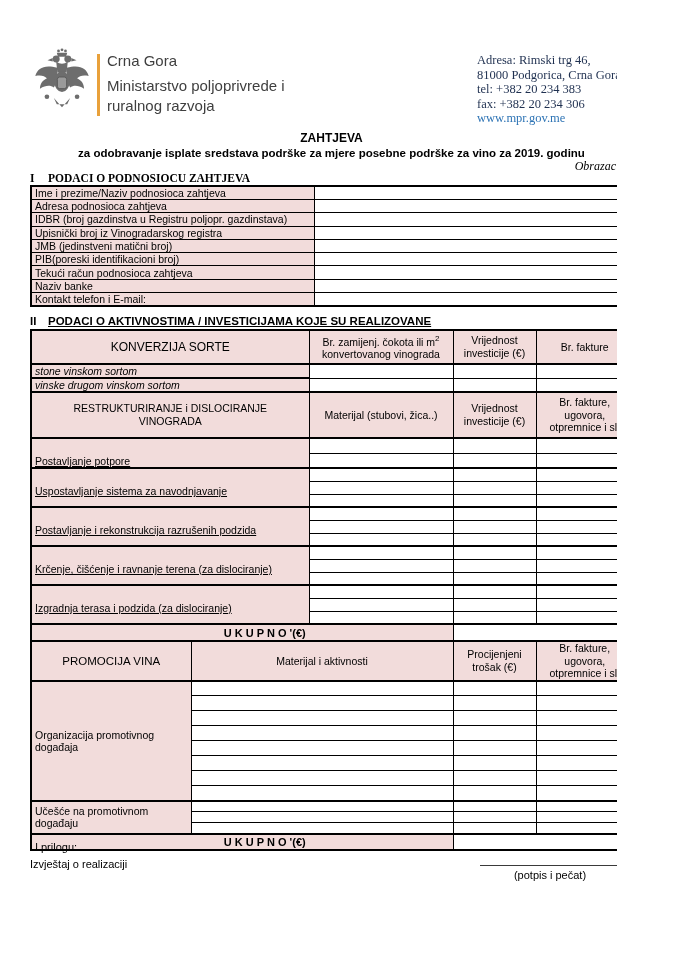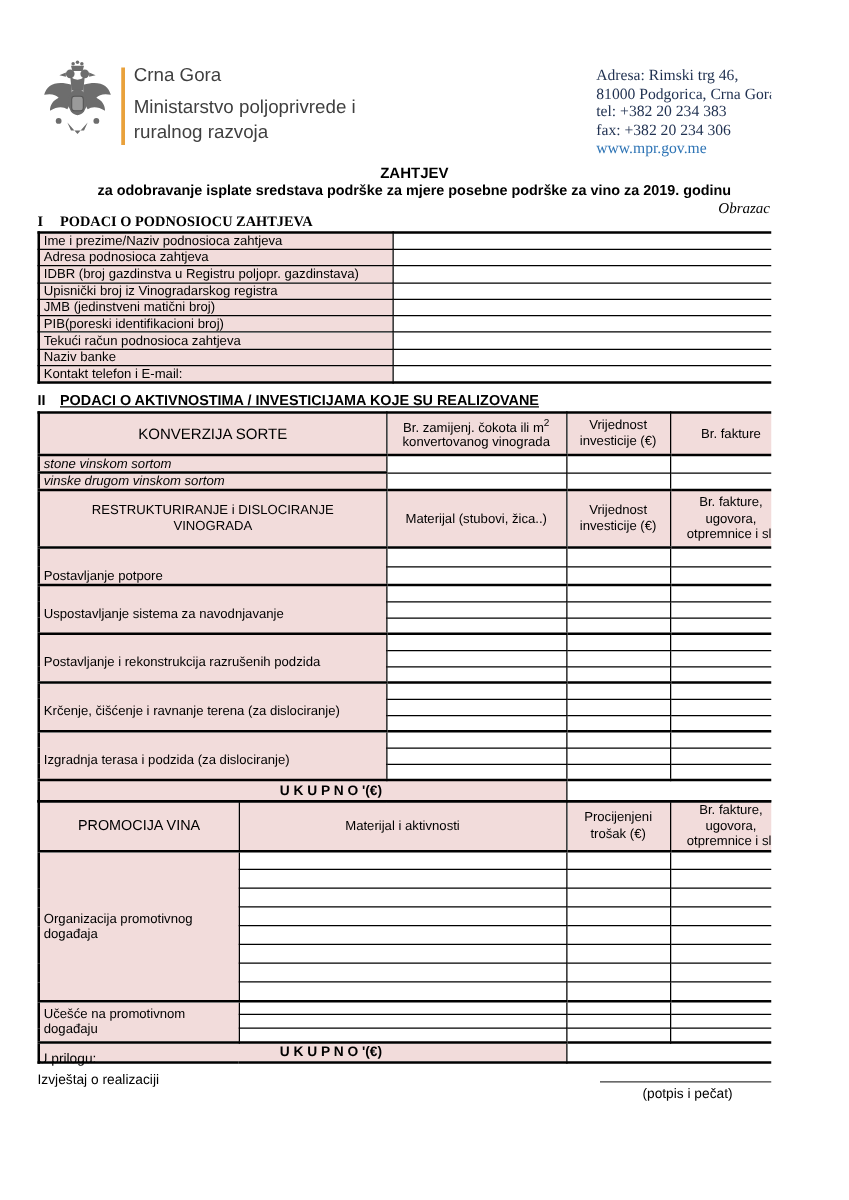--- a/index.html
+++ b/index.html
@@ -38,21 +38,21 @@
   #table1 td { height:13.3px; }
   #tables2 { position:absolute; left:30px; top:329px; }
   #tableA { border:2px solid #000; }
   #tableB { border:2px solid #000; margin-top:-2px; }
   tr.hdr td { height:34px; border-bottom-width:2px; }
   tr.konvrow td { height:13px;font-style:italic; }
   td.thickb { border-bottom-width:2px; }
   tr.hdr2 td { height:46px; border-top-width:2px; }
   tr.arow td { height:13px; }
   tr.gtop td { border-top-width:2px; }
-  td.glabel { vertical-align:top; padding-top:16px; }
+  td.glabel { vertical-align:top; padding-top:16px;text-decoration:underline; }
   tr.totalrow td { height:17px; border-top-width:2px; }
   .total-label { font-weight:bold; text-align:center; font-size:11px;padding-left:48px; }
   tr.hdrB td { height:37px; border-bottom-width:2px; }
   tr.brow td { height:15px; }
   tr.crow td { height:11px; }
   tr.totalrow2 td { height:16px; border-top-width:2px; }
   td.gmid { vertical-align:middle; }
   
   .fline { position:absolute; left:30px; font-size:11px; }
   #fl1 { top:841px; } #fl2 { top:858px; }
@@ -95,21 +95,21 @@
   </div>
   <div class="address">
     <div>Adresa: Rimski trg 46,</div>
     <div>81000 Podgorica, Crna Gora</div>
     <div>tel: +382 20 234 383</div>
     <div>fax: +382 20 234 306</div>
     <div class="site">www.mpr.gov.me</div>
   </div>
 
   <div class="titleblock">
-    <div class="t1">ZAHTJEV</div>
+    <div class="t1">ZAHTJEVA</div>
     <div class="t2">za odobravanje isplate sredstava podrške za mjere posebne podrške za vino za 2019.  godinu</div>
     <div class="obrazac">Obrazac 2</div>
   </div>
 
   <div class="sheading" id="s1h">
     <span class="num">I</span><span>PODACI O PODNOSIOCU ZAHTJEVA</span>
   </div>
 
   <table id="table1">
     <colgroup>

